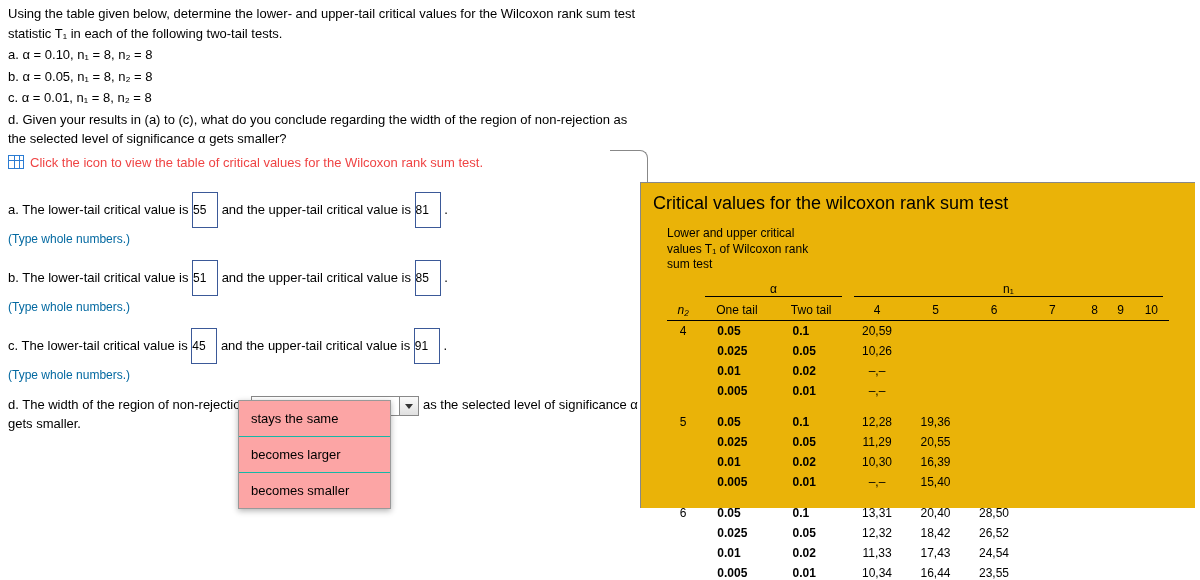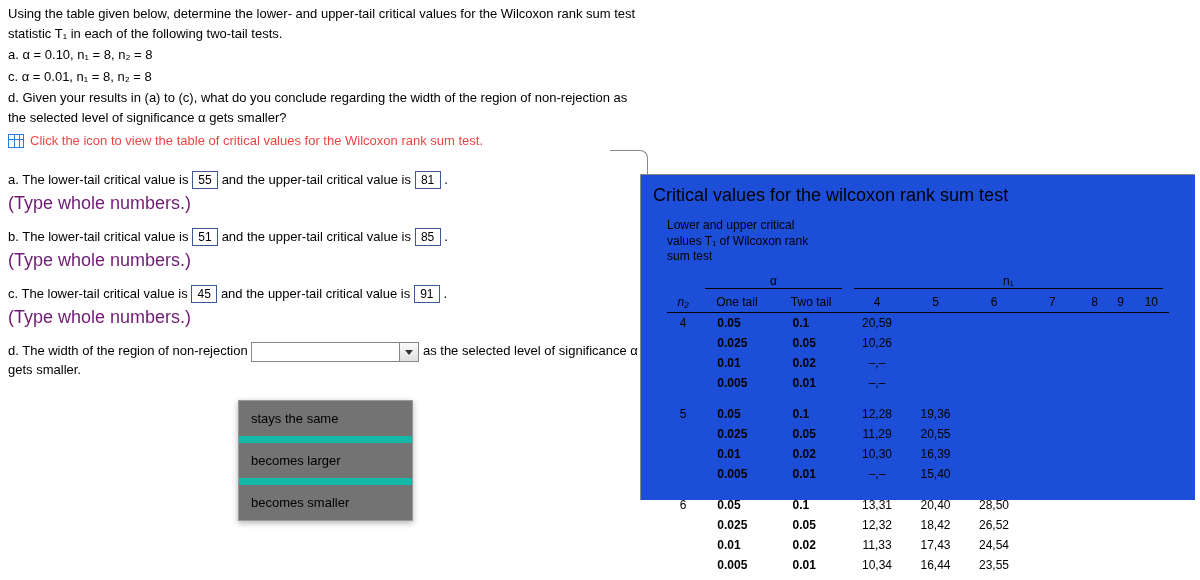--- a/index.html
+++ b/index.html
@@ -6,29 +6,29 @@
     body { font-family: Arial, sans-serif; font-size: 13px; color: #000; background: #fff; width: 1200px; height: 580px; position: relative; }
     .main-container { padding: 4px 8px; }
     .question-text { line-height: 1.5; }
     .question-text p { margin-bottom: 2px; }
     .table-link { display: flex; align-items: center; margin-top: 4px; color: #ef4444; }
     .table-icon { display: inline-flex; align-items: center; justify-content: center; width: 16px; height: 14px; border: 1px solid #2b7cd3; margin-right: 6px; position: relative; }
     .table-icon::before { content: ''; position: absolute; top: 4px; left: 0; right: 0; height: 1px; background: #2b7cd3; }
     .table-icon::after { content: ''; position: absolute; top: 0; bottom: 0; left: 5px; width: 1px; background: #2b7cd3; box-shadow: 5px 0 0 #2b7cd3; }
     .answers { margin-top: 20px; }
     .answer-line { margin-bottom: 4px; }
-    .hint { font-size: 18px; color: #701a75; margin-bottom: 14px; display: block; }
-    .ans-input { width: 26px; height: 18px; border: 1px solid #3b5998; text-align: center; font-size: 12px; padding: 0; color: #000; }
+    .hint { font-size: 12px; color: #0369a1; margin-bottom: 14px; display: block; }
+    .ans-input { width: 26px; height: 36px; border: 1px solid #3b5998; text-align: left; font-size: 12px; padding: 0; color: #000; }
     .dropdown { display: inline-flex; align-items: stretch; border: 1px solid #888; height: 20px; vertical-align: middle; }
     .dropdown-box { width: 148px; background: #fff; border-right: 1px solid #888; }
     .dropdown-arrow { width: 18px; background: linear-gradient(#fafafa,#e0e0e0); display: flex; align-items: center; justify-content: center; }
-    .options-popup { position: absolute; left: 238px; top: 400px; background: #737373; border: 1px solid #999; box-shadow: 0 2px 6px rgba(0,0,0,.3); width: 175px; }
+    .options-popup { position: absolute; left: 238px; top: 400px; background: #fca5a5; border: 1px solid #999; box-shadow: 0 2px 6px rgba(0,0,0,.3); width: 153px; }
     .option { padding: 10px 12px; font-size: 13px; cursor: pointer; }
-    .option + .option { border-top: 7px solid #14b8a6; }
-    .right-panel { position: absolute; left: 640px; top: 174px; width: 555px; height: 326px; border: 1px solid #888; border-bottom: none; border-right: none; background: #1d4ed8; }
+    .option + .option { border-top: 1px solid #14b8a6; }
+    .right-panel { position: absolute; left: 640px; top: 182px; width: 555px; height: 326px; border: 1px solid #888; border-bottom: none; border-right: none; background: #eab308; }
     .panel-corner { position: absolute; left: 610px; top: 150px; width: 38px; height: 40px; border-top: 1px solid #888; border-right: 1px solid #888; border-top-right-radius: 8px; background: #fff; }
     .panel-title { font-size: 18px; font-weight: normal; padding: 10px 12px 8px; }
     .table-wrap { padding: 4px 26px 0; font-size: 12px; }
     .tbl-caption { margin-bottom: 6px; line-height: 1.3; }
     .ctable { border-collapse: collapse; width: 100%; }
     .ctable th, .ctable td { padding: 3px 6px; text-align: center; font-weight: normal; font-size: 12px; }
     .ctable .sec-head th { border-bottom: 1px solid #000; }
     .alpha-span { border-bottom: 1px solid #000; display: inline-block; width: 100%; }
     .n1-span { border-bottom: 1px solid #000; display: inline-block; width: 100%; }
     .ctable td.one, .ctable td.two { text-align: left; padding-left: 18px; font-weight: bold; }
@@ -37,20 +37,21 @@
     .left-col { width: 630px; }
   </style>
 </head>
 <body>
 
 <div class="main-container">
   <div class="left-col">
     <div class="question-text">
       <p>Using the table given below, determine the lower- and upper-tail critical values for the Wilcoxon rank sum test statistic T₁ in each of the following two-tail tests.</p>
       <p>a. α = 0.10, n₁ = 8, n₂ = 8</p>
+      <p>b. α = 0.05, n₁ = 8, n₂ = 8</p>
       <p>c. α = 0.01, n₁ = 8, n₂ = 8</p>
       <p>d. Given your results in (a) to (c), what do you conclude regarding the width of the region of non-rejection as the selected level of significance α gets smaller?</p>
       <div class="table-link">
         <span class="table-icon"></span>
         <span>Click the icon to view the table of critical values for the Wilcoxon rank sum test.</span>
       </div>
     </div>
 
     <div class="answers">
       <div class="answer-line">

